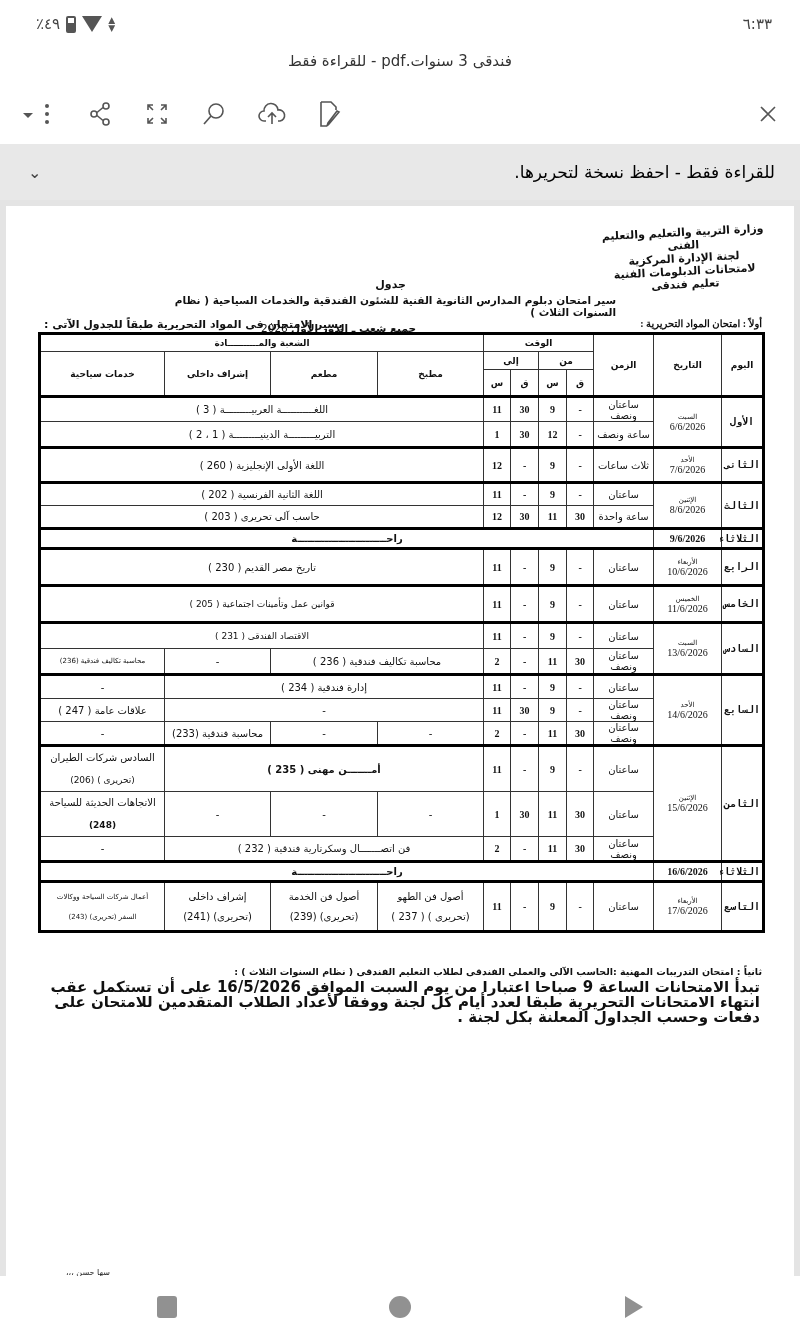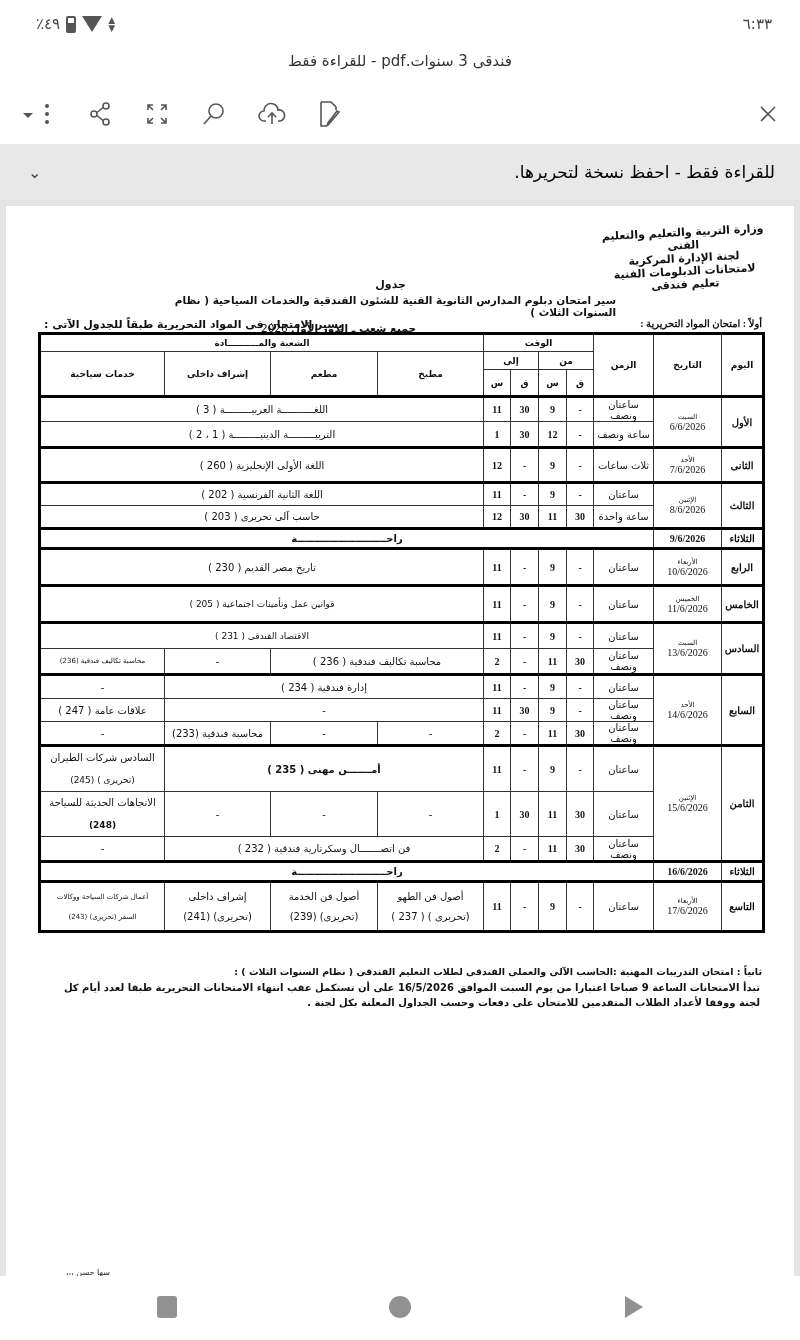--- a/index.html
+++ b/index.html
@@ -25,33 +25,33 @@
   .hdr-center { position: absolute; top: 56px; left: 160px; width: 450px; direction: rtl; text-align: right; font-weight: bold; font-size: 10.5px; color: #111; margin-top: 16px; }
   .hdr-center .l1 { padding-right: 210px; font-size: 11px; }
   .hdr-center .l2 { margin-top: 3px; }
   .hdr-center .l3 { margin-top: 4px; padding-right: 200px; font-weight: normal; }
   .hdr-center .l3 b { font-weight: bold; }
   .sec-right { position: absolute; top: 112px; right: 32px; direction: rtl; font-size: 10px; font-weight: bold; color: #111; font-family: Liberation Serif, serif; }
   .sec-left { position: absolute; top: 112px; left: 38px; direction: rtl; font-size: 11px; font-weight: bold; color: #111; }
   table.sched { position: absolute; top: 126px; left: 32px; width: 724px; border-collapse: collapse; direction: rtl; table-layout: fixed; font-family: "Liberation Serif", serif; }
   table.sched td, table.sched th { border: 1px solid #333; text-align: center; vertical-align: middle; font-size: 10px; color: #111; padding: 0 2px; }
   table.sched th { font-weight: bold; font-family: "DejaVu Sans", sans-serif; font-size: 9px; }
-  .day { font-weight: bold; font-family: Liberation Serif, serif; font-size: 10px; }
+  .day { font-weight: bold; font-family: Liberation Mono, monospace; font-size: 10px; }
   .date small { display: block; font-size: 7px; font-family: "DejaVu Sans", sans-serif; }
   .date { font-size: 11px; }
   .dur { font-size: 7px; font-family: "DejaVu Sans", sans-serif; margin-left: 16px; }
   .num { font-weight: bold; font-size: 13px; }
   .subj { font-size: 10px; font-family: "DejaVu Sans", sans-serif; }
   .subj-b { font-size: 11px; font-family: "DejaVu Sans", sans-serif; }
   .subj-s { font-size: 8px; font-family: "DejaVu Sans", sans-serif; }
   tr.thick-top td, tr.thick-top th { border-top: 3px solid #000; }
   table.sched { border: 3px solid #000; }
   .rest { font-weight: bold; font-family: "DejaVu Sans", sans-serif; font-size: 11px; }
   .note2 { position: absolute; top: 760px; right: 32px; direction: rtl; font-size: 9.5px; font-weight: bold; color: #111; }
-  .note3 { position: absolute; top: 774px; right: 34px; width: 720px; direction: rtl; font-size: 10px; font-weight: bold; color: #111; line-height: 15px; }
+  .note3 { position: absolute; top: 774px; right: 34px; width: 720px; direction: rtl; font-size: 15px; font-weight: bold; color: #111; line-height: 15px; }
   .sig { position: absolute; top: 1062px; left: 60px; font-size: 8px; color: #222; direction: rtl; }
   .navbar { position: absolute; top: 1276px; left: 0; width: 800px; height: 64px; background: #fff; }
   .nav-btn { position: absolute; top: 20px; cursor: pointer; }
   .nav-square { left: 157px; width: 20px; height: 22px; background: #919191; border-radius: 3px; }
   .nav-circle { left: 389px; width: 22px; height: 22px; background: #919191; border-radius: 50%; }
   .nav-tri { left: 625px; width: 0; height: 0; border-top: 11px solid transparent; border-bottom: 11px solid transparent; border-left: 18px solid #919191; }
 </style>
 </head>
 <body>
 
@@ -310,21 +310,21 @@
         <td rowspan="3" class="day">الثامن</td>
         <td rowspan="3" class="date"><small>الإثنين</small><span>15/6/2026</span></td>
         <td class="dur">ساعتان</td>
         <td class="num">-</td>
         <td class="num">9</td>
         <td class="num">-</td>
         <td class="num">11</td>
         <td colspan="3" class="subj-b" style="font-weight:bold">أمـــــــن مهنى ( 235 )</td>
         <td class="subj-s" style="line-height:22px">
               <div>السادس شركات الطيران</div>
-              <div style="font-size:9px">(تحريرى ) (245)</div>
+              <div style="font-size:9px">(تحريرى ) (206)</div>
             </td>
       </tr>
       <tr style="height:45px">
         <td class="dur">ساعتان</td>
         <td class="num">30</td>
         <td class="num">11</td>
         <td class="num">30</td>
         <td class="num">1</td>
         <td class="subj">-</td>
         <td class="subj">-</td>

